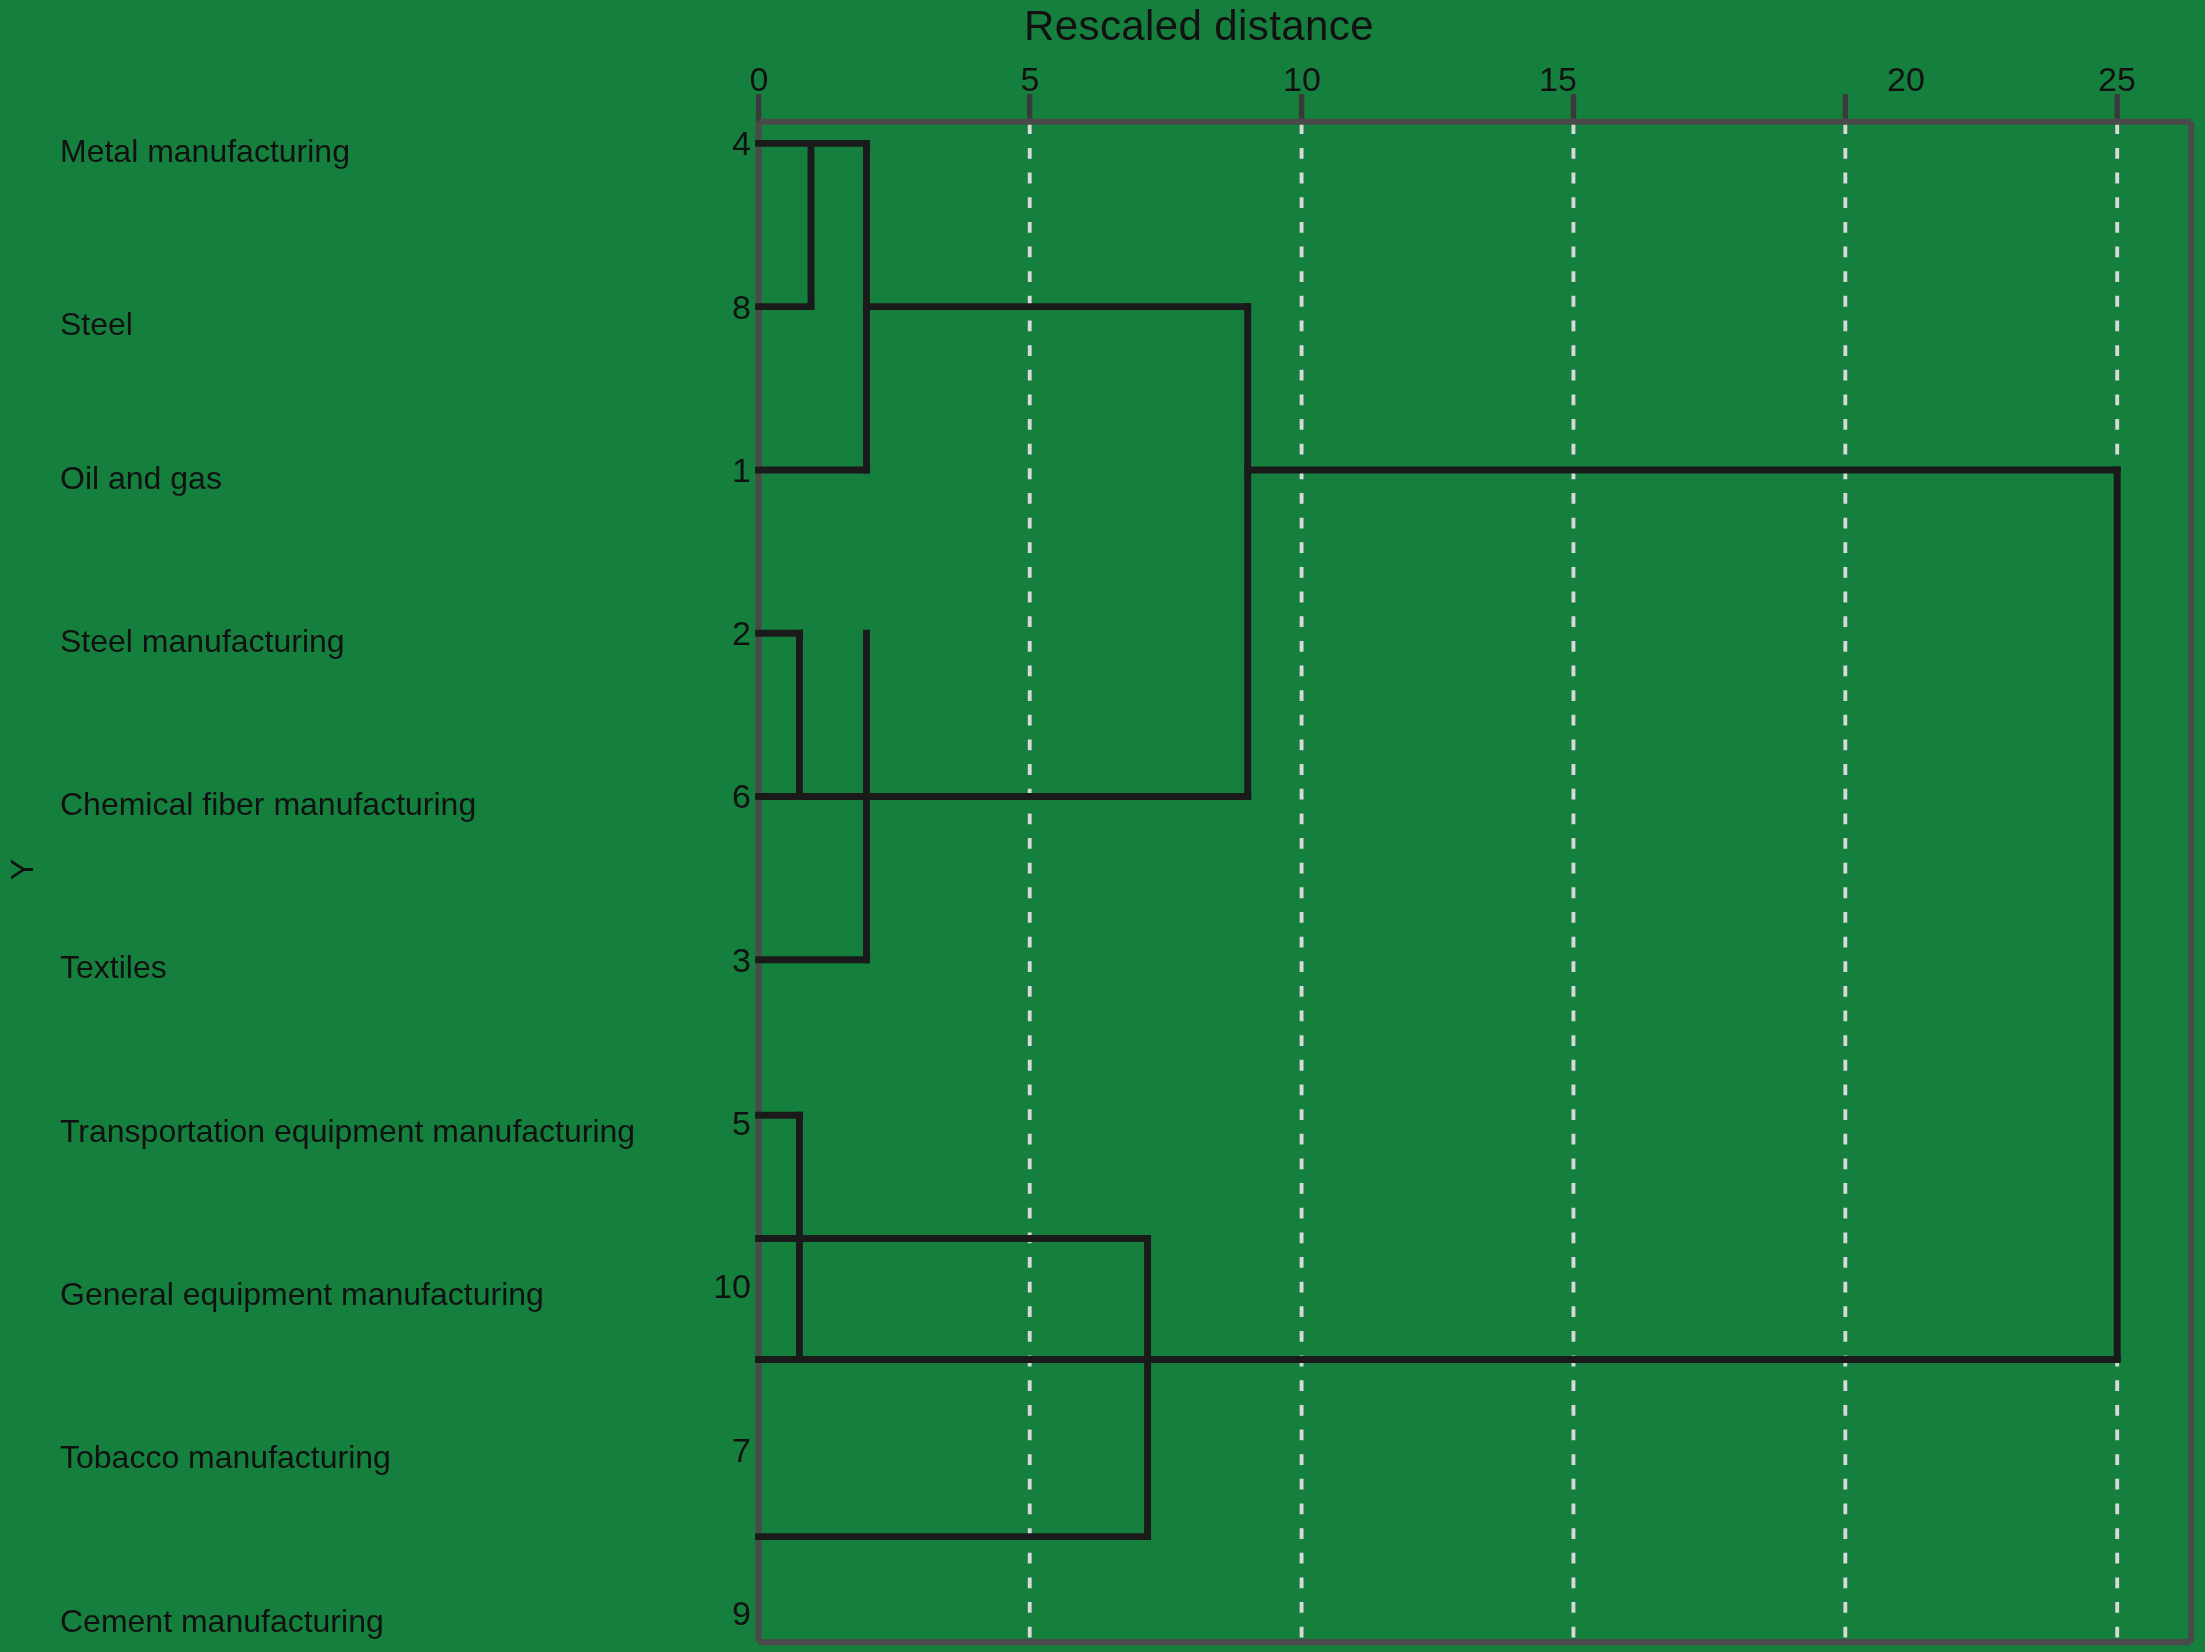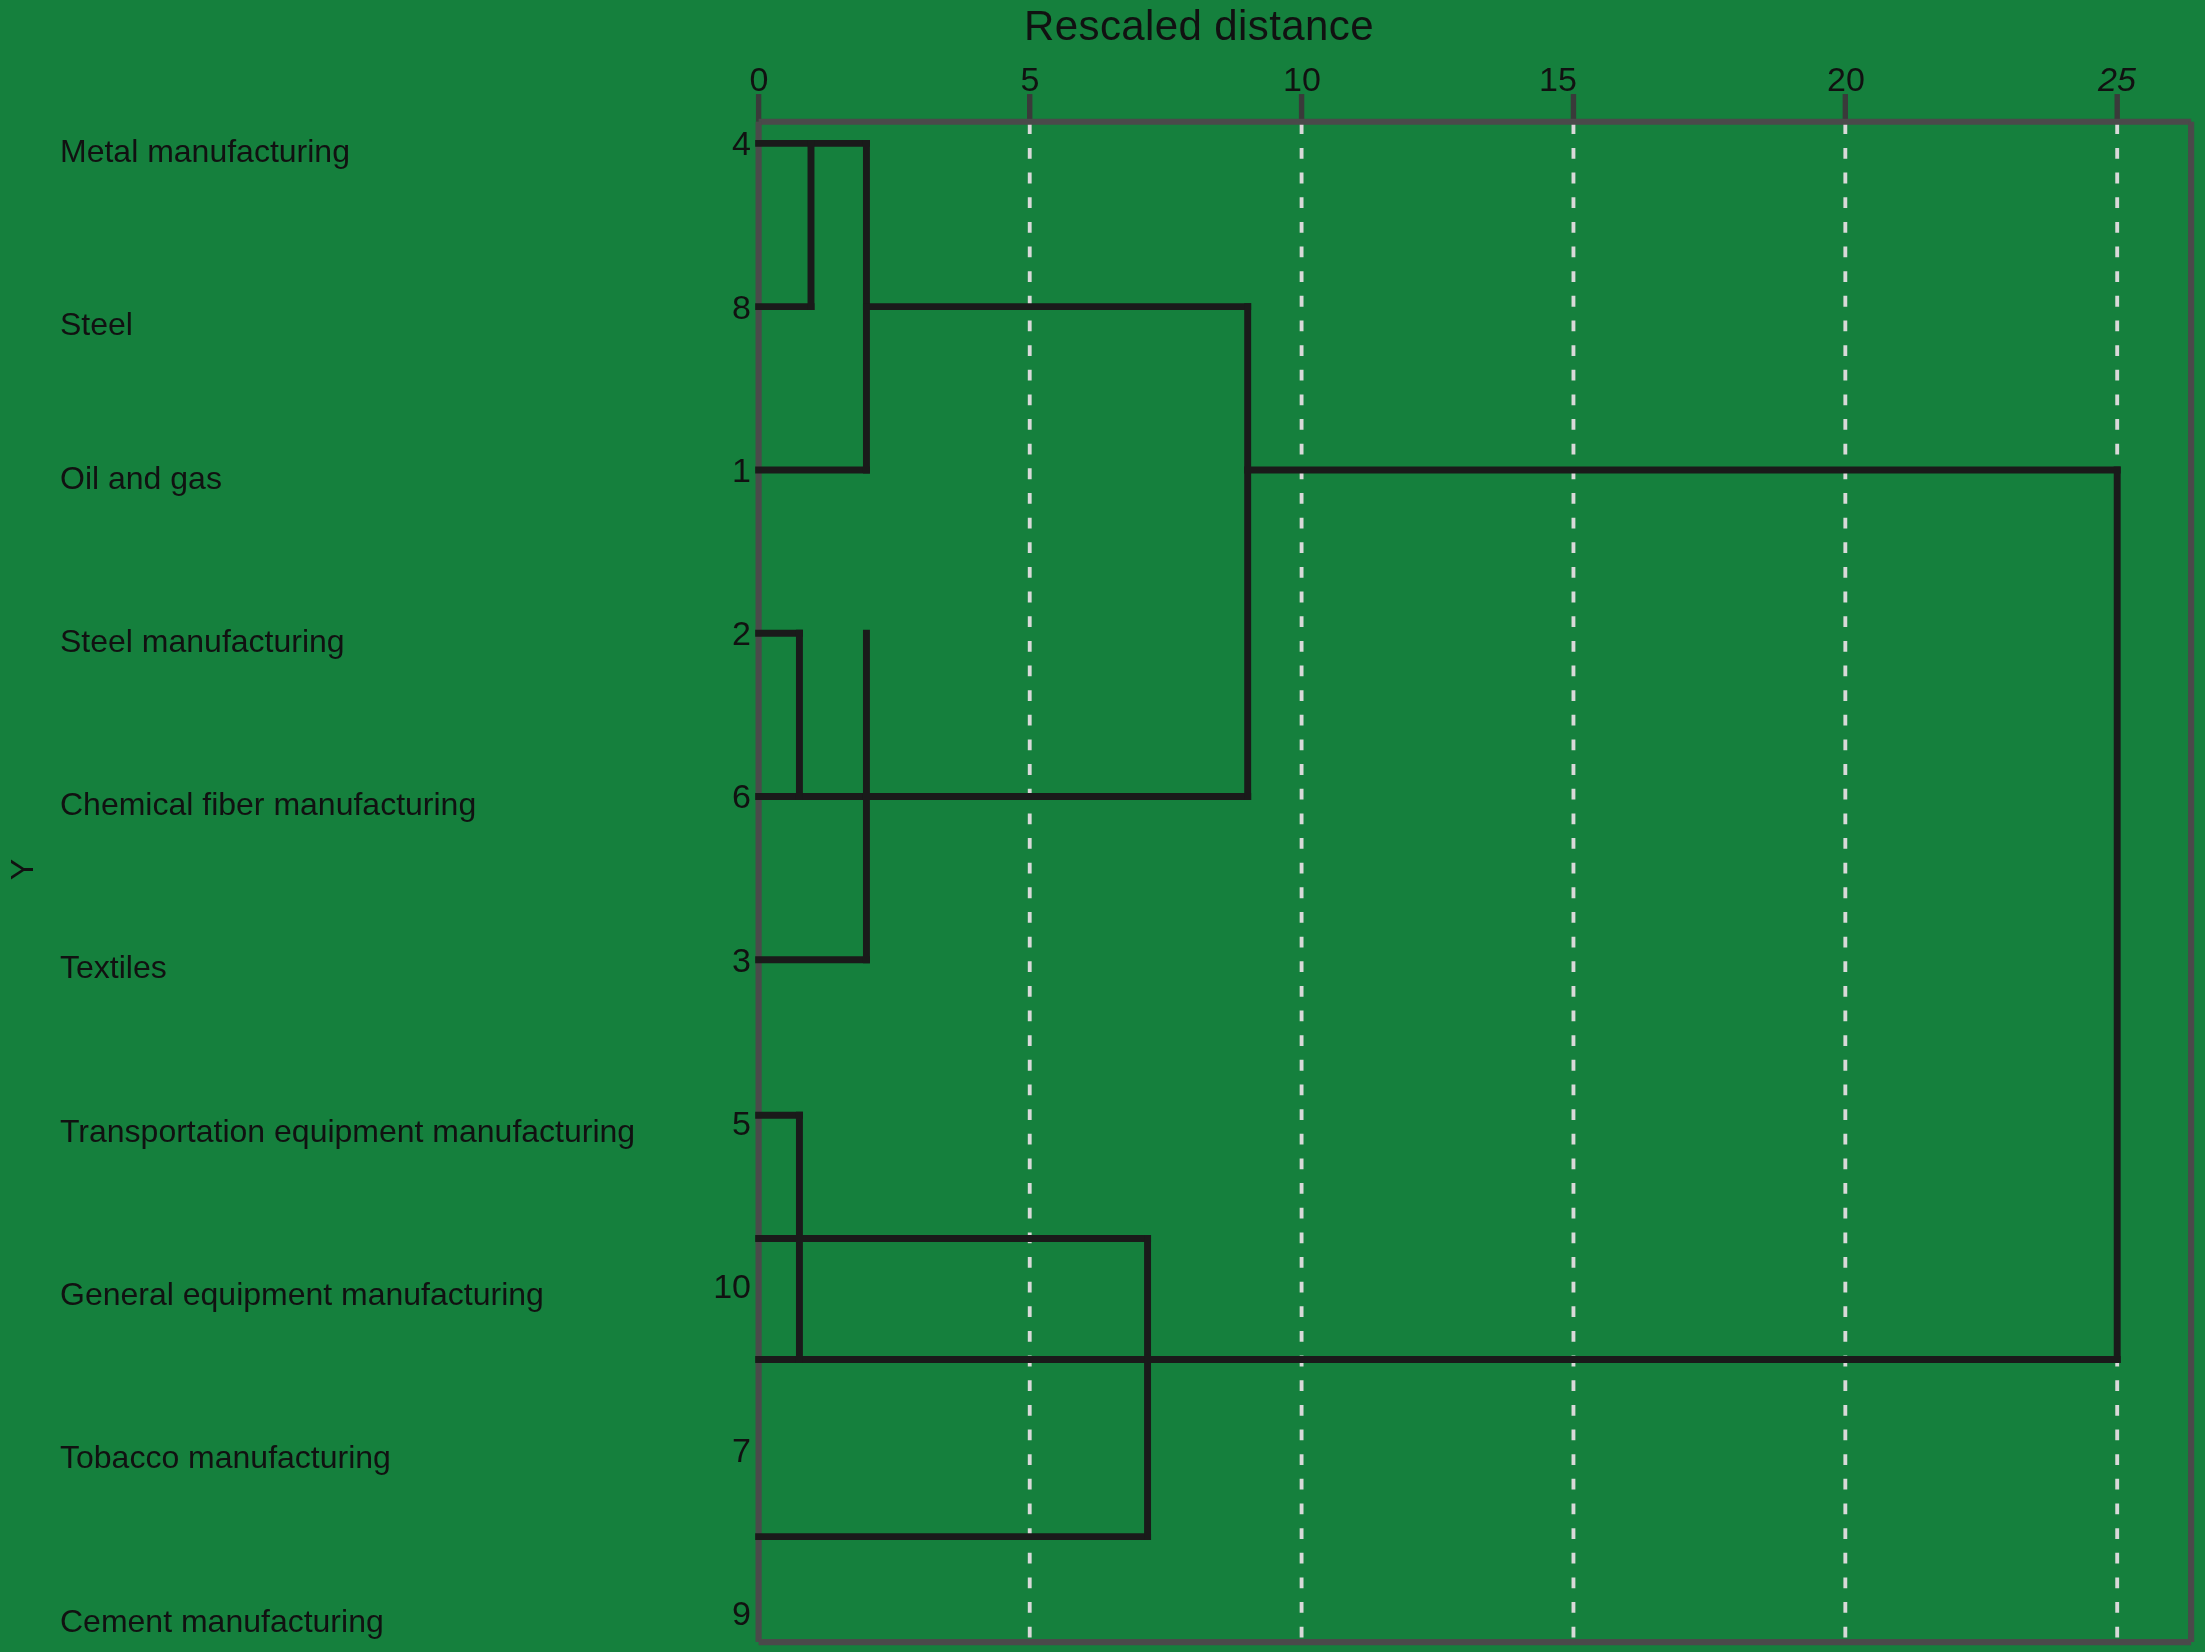--- a/index.html
+++ b/index.html
@@ -72,22 +72,22 @@
 
 <div id="page">
 
   <div class="axis-title">Rescaled distance</div>
   <div class="y-axis-title">Y</div>
 
   <div class="tick-label" style="left:759px;">0</div>
   <div class="tick-label" style="left:1030px;">5</div>
   <div class="tick-label" style="left:1302px;">10</div>
   <div class="tick-label" style="left:1558px;">15</div>
-  <div class="tick-label" style="left:1846px;">20</div>
-  <div class="tick-label" style="left:2117px;font-style:italic;">25</div>
+  <div class="tick-label" style="left:1906px;">20</div>
+  <div class="tick-label" style="left:2117px;">25</div>
 
   <div class="leaf-label" style="top:151px;">Metal manufacturing</div>
   <div class="leaf-label" style="top:324px;text-align:right;">Steel</div>
   <div class="leaf-label" style="top:478px;">Oil and gas</div>
   <div class="leaf-label" style="top:641px;">Steel manufacturing</div>
   <div class="leaf-label" style="top:804px;">Chemical fiber manufacturing</div>
   <div class="leaf-label" style="top:967px;">Textiles</div>
   <div class="leaf-label" style="top:1294px;">General equipment manufacturing</div>
   <div class="leaf-label" style="top:1131px;">Transportation equipment manufacturing</div>
   <div class="leaf-label" style="top:1457px;">Tobacco manufacturing</div>

